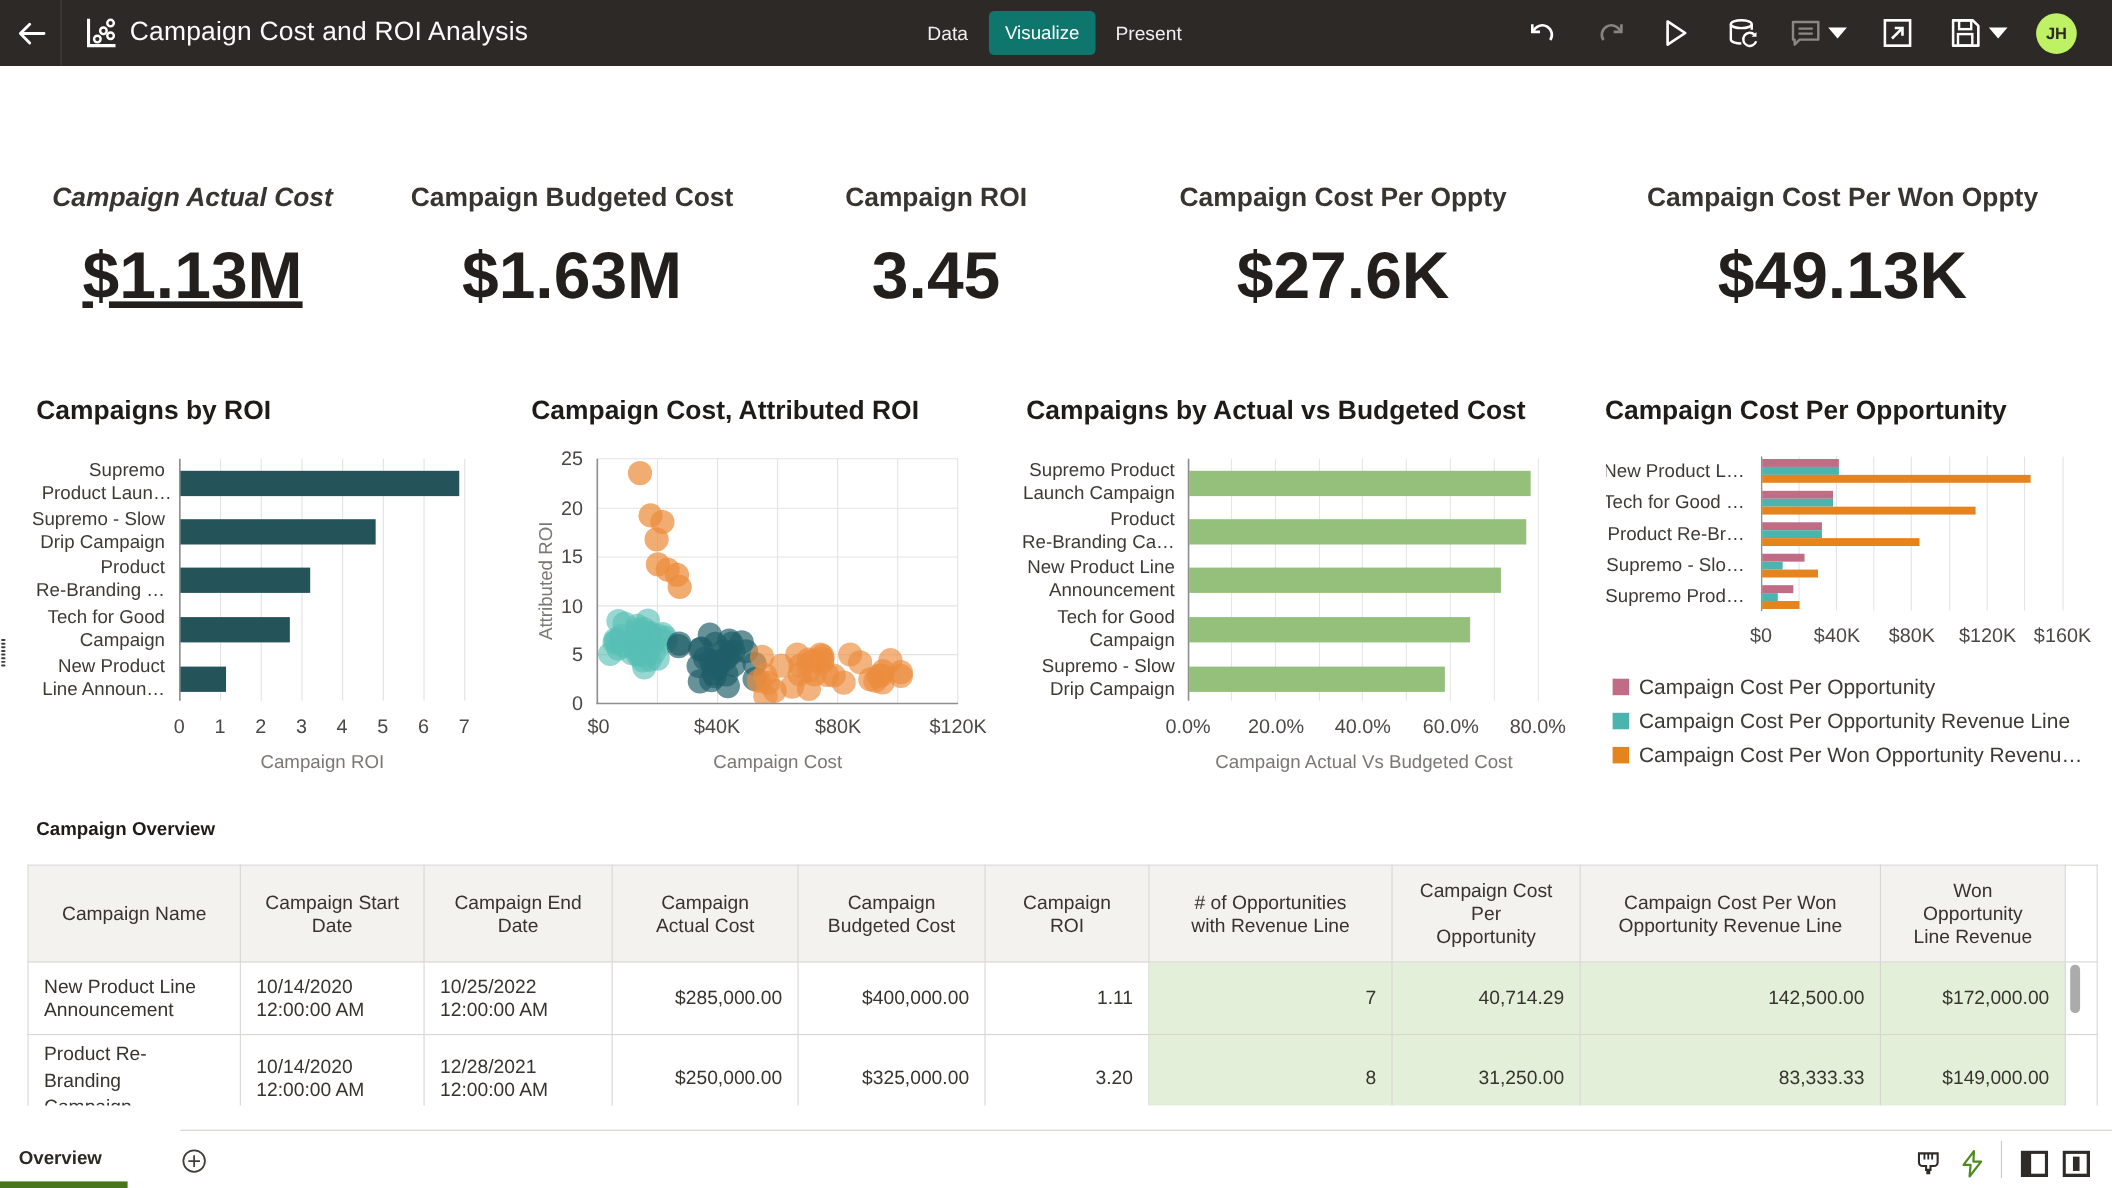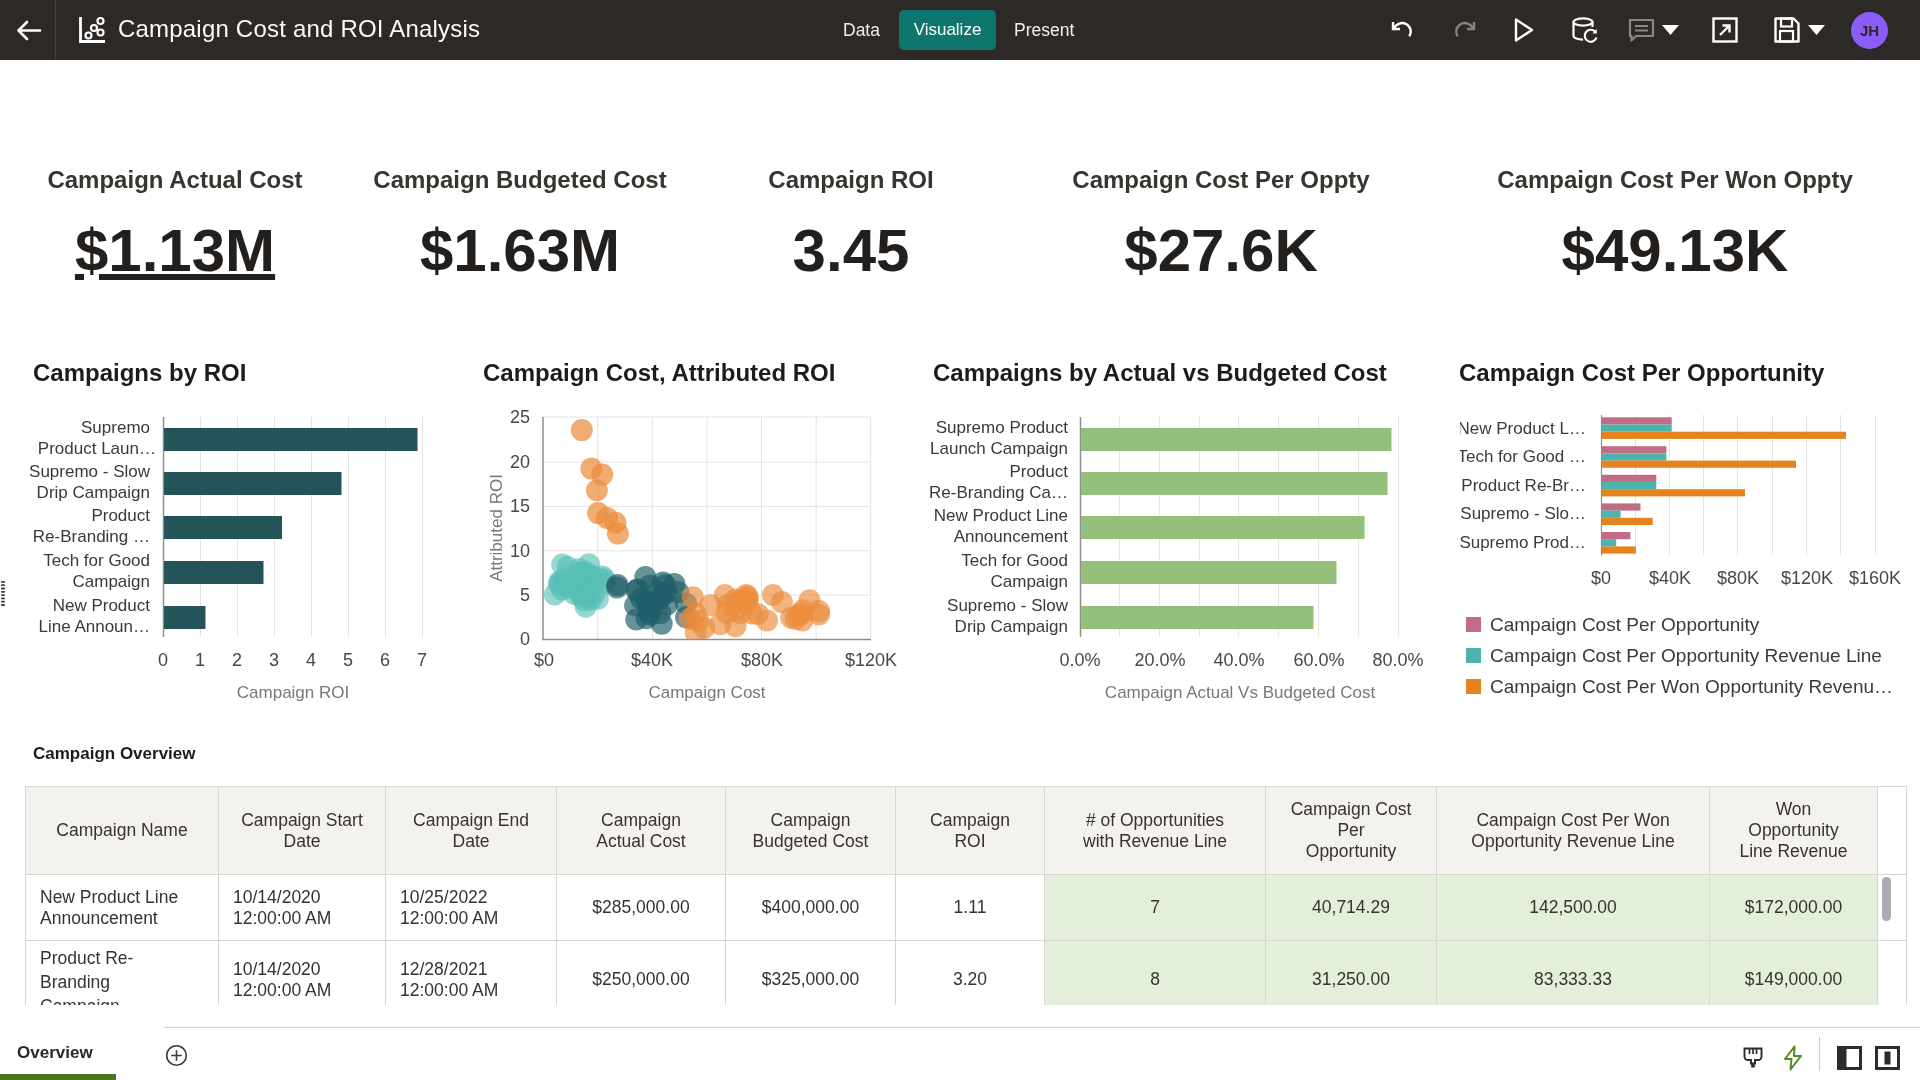--- a/index.html
+++ b/index.html
@@ -30,21 +30,21 @@
   .cat { font-size:17px; fill:#3d3a36; }
   .axv { font-size:18px; fill:#4a4745; }
   .axt { font-size:17px; fill:#7b7773; }
 
   
   #tablewrap { position:absolute; left:25px; top:786px; }
   table { border-collapse:collapse; table-layout:fixed; font-size:17.5px; color:#37332f; }
   td, th { border:1px solid #d8d6d3; vertical-align:middle; padding:0 14px; }
   th { background:#f4f2ef; font-weight:normal; text-align:center; }
   td.g { background:#e3efd8; }
-  td.num { text-align:center; }
+  td.num { text-align:right; }
   td.ctr { text-align:left; }
   #tbltitle { position:absolute; left:33px; top:744px; font-size:17px; font-weight:bold; color:#1e1b18; }
   #scrollthumb { position:absolute; left:1882px; top:877px; width:9px; height:44px; border-radius:5px; background:#ababab; }
 
   
   #bottombar { position:absolute; left:0; top:1027px; width:1920px; height:53px; background:#fff; }
   #bottombar .topline { position:absolute; left:164px; top:0; width:1756px; height:1px; background:#d2d0cd; }
   #tabname { position:absolute; left:17px; top:16px; font-size:17px; font-weight:bold; color:#2c2925; }
   #tabunderline { position:absolute; left:0; top:47px; width:116px; height:6px; background:#48761f; }
 </style>
@@ -108,26 +108,26 @@
 
     <svg class="abs" style="left:1774px;top:17px" width="26" height="26" viewBox="0 0 26 26">
       <path d="M1.5 1.5 h18 l5 5 v18 h-23 z" stroke="#fff" stroke-width="2.4" fill="none" stroke-linejoin="round"></path>
       <rect x="7" y="1.5" width="11" height="8" stroke="#fff" stroke-width="2.2" fill="none"></rect>
       <rect x="6" y="14" width="13" height="10.5" stroke="#fff" stroke-width="2.2" fill="none"></rect>
     </svg>
     <svg class="abs" style="left:1807px;top:24px" width="19" height="12" viewBox="0 0 19 12">
       <path d="M1 1 L9.5 11 L18 1 Z" fill="#fff"></path>
     </svg>
 
-    <div class="abs" style="left:1851px;top:12px;width:37px;height:37px;border-radius:50%;background:#8b5cf6;
+    <div class="abs" style="left:1851px;top:12px;width:37px;height:37px;border-radius:50%;background:#bef264;
          text-align:center;line-height:37px;font-size:15px;font-weight:bold;color:#2d2926;">JH</div>
   </div>
 
 
-  <div class="kpi-title" style="left:175px;">Campaign Actual Cost</div>
+  <div class="kpi-title" style="left:175px;font-style:italic;">Campaign Actual Cost</div>
   <div class="kpi-value" style="left:175px;text-decoration:underline;">$1.13M</div>
   <div class="kpi-title" style="left:520px;">Campaign Budgeted Cost</div>
   <div class="kpi-value" style="left:520px;">$1.63M</div>
   <div class="kpi-title" style="left:851px;">Campaign ROI</div>
   <div class="kpi-value" style="left:851px;">3.45</div>
   <div class="kpi-title" style="left:1221px;">Campaign Cost Per Oppty</div>
   <div class="kpi-value" style="left:1221px;">$27.6K</div>
   <div class="kpi-title" style="left:1675px;">Campaign Cost Per Won Oppty</div>
   <div class="kpi-value" style="left:1675px;">$49.13K</div>
 

